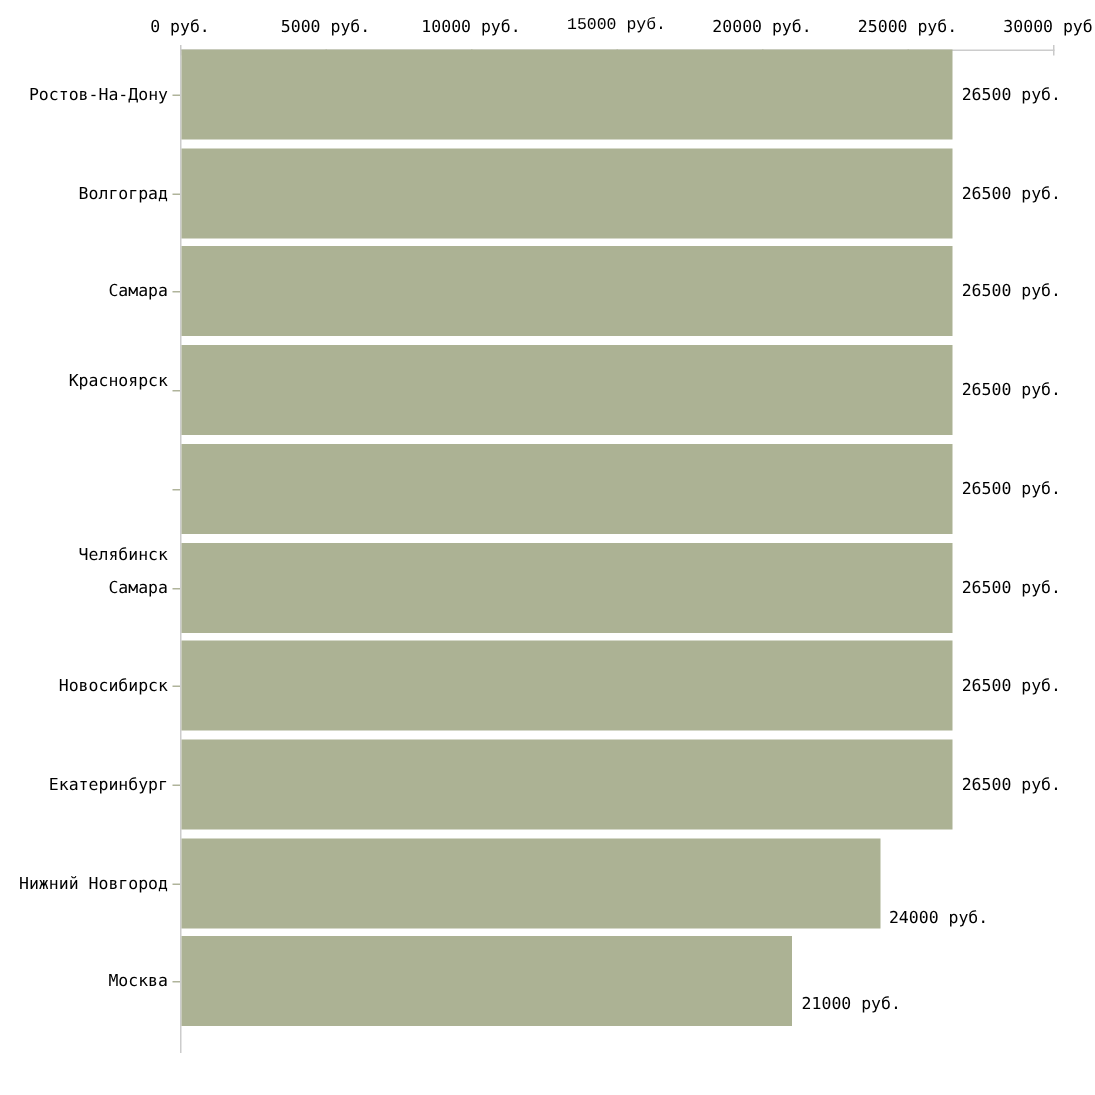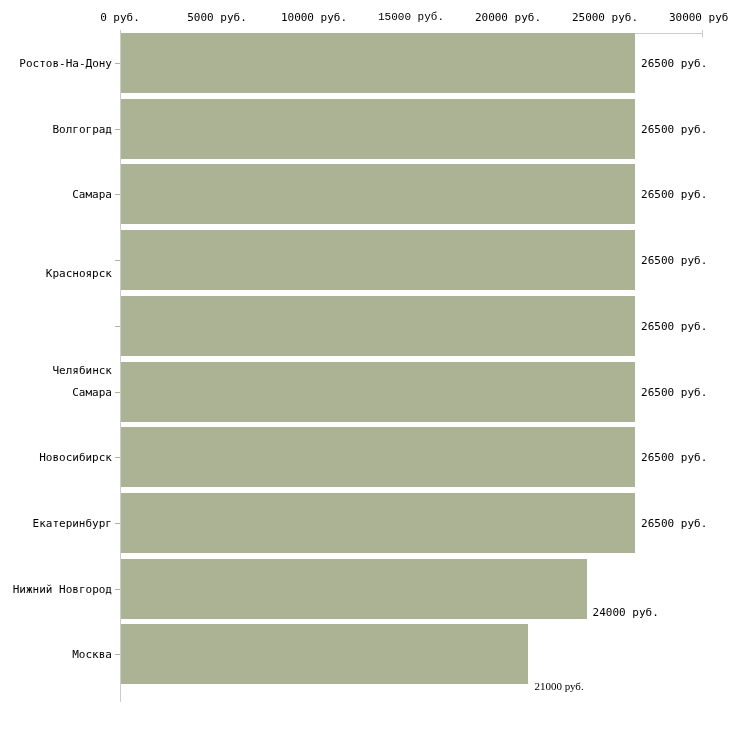--- a/index.html
+++ b/index.html
@@ -101,21 +101,21 @@
     <div class="bar" style="left:121px;top:98.7px;width:514.1px;height:60px;background:#acb294;" title="Волгоград 26500 руб."></div>
     <div class="ytick-mark" style="left:115px;top:129px;"></div>
     <div class="ytick-label" style="top:128.7px;right:618px;color:#000000;">Волгоград</div>
     <div class="bar-value" style="left:641.1px;top:128.7px;color:#000000;">26500 руб.</div>
     <div class="bar" style="left:121px;top:164.4px;width:514.1px;height:60px;background:#acb294;" title="Пермь 26500 руб."></div>
     <div class="ytick-mark" style="left:115px;top:194px;"></div>
     <div class="ytick-label" style="top:194.4px;right:618px;color:#000000;">Самара</div>
     <div class="bar-value" style="left:641.1px;top:194.4px;color:#000000;">26500 руб.</div>
     <div class="bar" style="left:121px;top:230.10000000000002px;width:514.1px;height:60px;background:#acb294;" title="Красноярск 26500 руб."></div>
     <div class="ytick-mark" style="left:115px;top:260px;"></div>
-    <div class="ytick-label" style="top:273px;right:618px;color:#000000;">Красноярск</div>
+    <div class="ytick-label" style="top:254px;right:618px;color:#000000;">Красноярск</div>
     <div class="bar-value" style="left:641.1px;top:260.1px;color:#000000;">26500 руб.</div>
     <div class="bar" style="left:121px;top:295.8px;width:514.1px;height:60px;background:#acb294;" title="Челябинск 26500 руб."></div>
     <div class="ytick-mark" style="left:115px;top:326px;"></div>
     <div class="ytick-label" style="top:325.8px;right:618px;color:#000000;margin-top:44px;">Челябинск</div>
     <div class="bar-value" style="left:641.1px;top:325.8px;color:#000000;">26500 руб.</div>
     <div class="bar" style="left:121px;top:361.5px;width:514.1px;height:60px;background:#acb294;" title="Самара 26500 руб."></div>
     <div class="ytick-mark" style="left:115px;top:392px;"></div>
     <div class="ytick-label" style="top:391.5px;right:618px;color:#000000;">Самара</div>
     <div class="bar-value" style="left:641.1px;top:391.5px;color:#000000;">26500 руб.</div>
     <div class="bar" style="left:121px;top:427.20000000000005px;width:514.1px;height:60px;background:#acb294;" title="Новосибирск 26500 руб."></div>
@@ -126,14 +126,14 @@
     <div class="ytick-mark" style="left:115px;top:523px;"></div>
     <div class="ytick-label" style="top:522.9000000000001px;right:618px;color:#000000;margin-left:40px;">Екатеринбург</div>
     <div class="bar-value" style="left:641.1px;top:522.9000000000001px;color:#000000;">26500 руб.</div>
     <div class="bar" style="left:121px;top:558.6px;width:465.6px;height:60px;background:#acb294;" title="Нижний Новгород 24000 руб."></div>
     <div class="ytick-mark" style="left:115px;top:589px;"></div>
     <div class="ytick-label" style="top:588.6px;right:618px;color:#000000;padding-left:16px;">Нижний Новгород</div>
     <div class="bar-value" style="left:592.6px;top:612px;color:#000000;">24000 руб.</div>
     <div class="bar" style="left:121px;top:624.3000000000001px;width:407.4px;height:60px;background:#acb294;" title="Москва 21000 руб."></div>
     <div class="ytick-mark" style="left:115px;top:654px;"></div>
     <div class="ytick-label" style="top:654.3000000000001px;right:618px;color:#000000;">Москва</div>
-    <div class="bar-value" style="left:534.4px;top:686px;color:#000000;font-family:Liberation Serif, serif;">21000 руб.</div>
+    <div class="bar-value" style="left:534.4px;top:669px;color:#000000;">21000 руб.</div>
   </div>
 
 </body></html>

